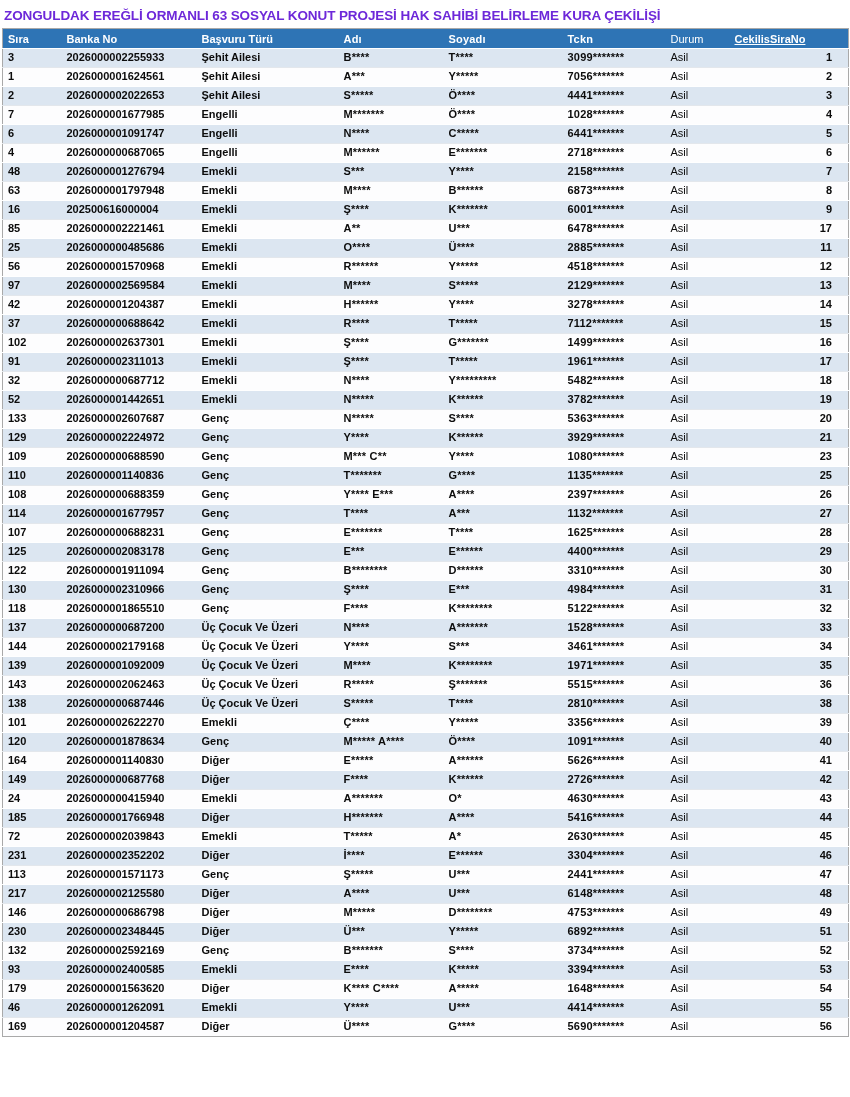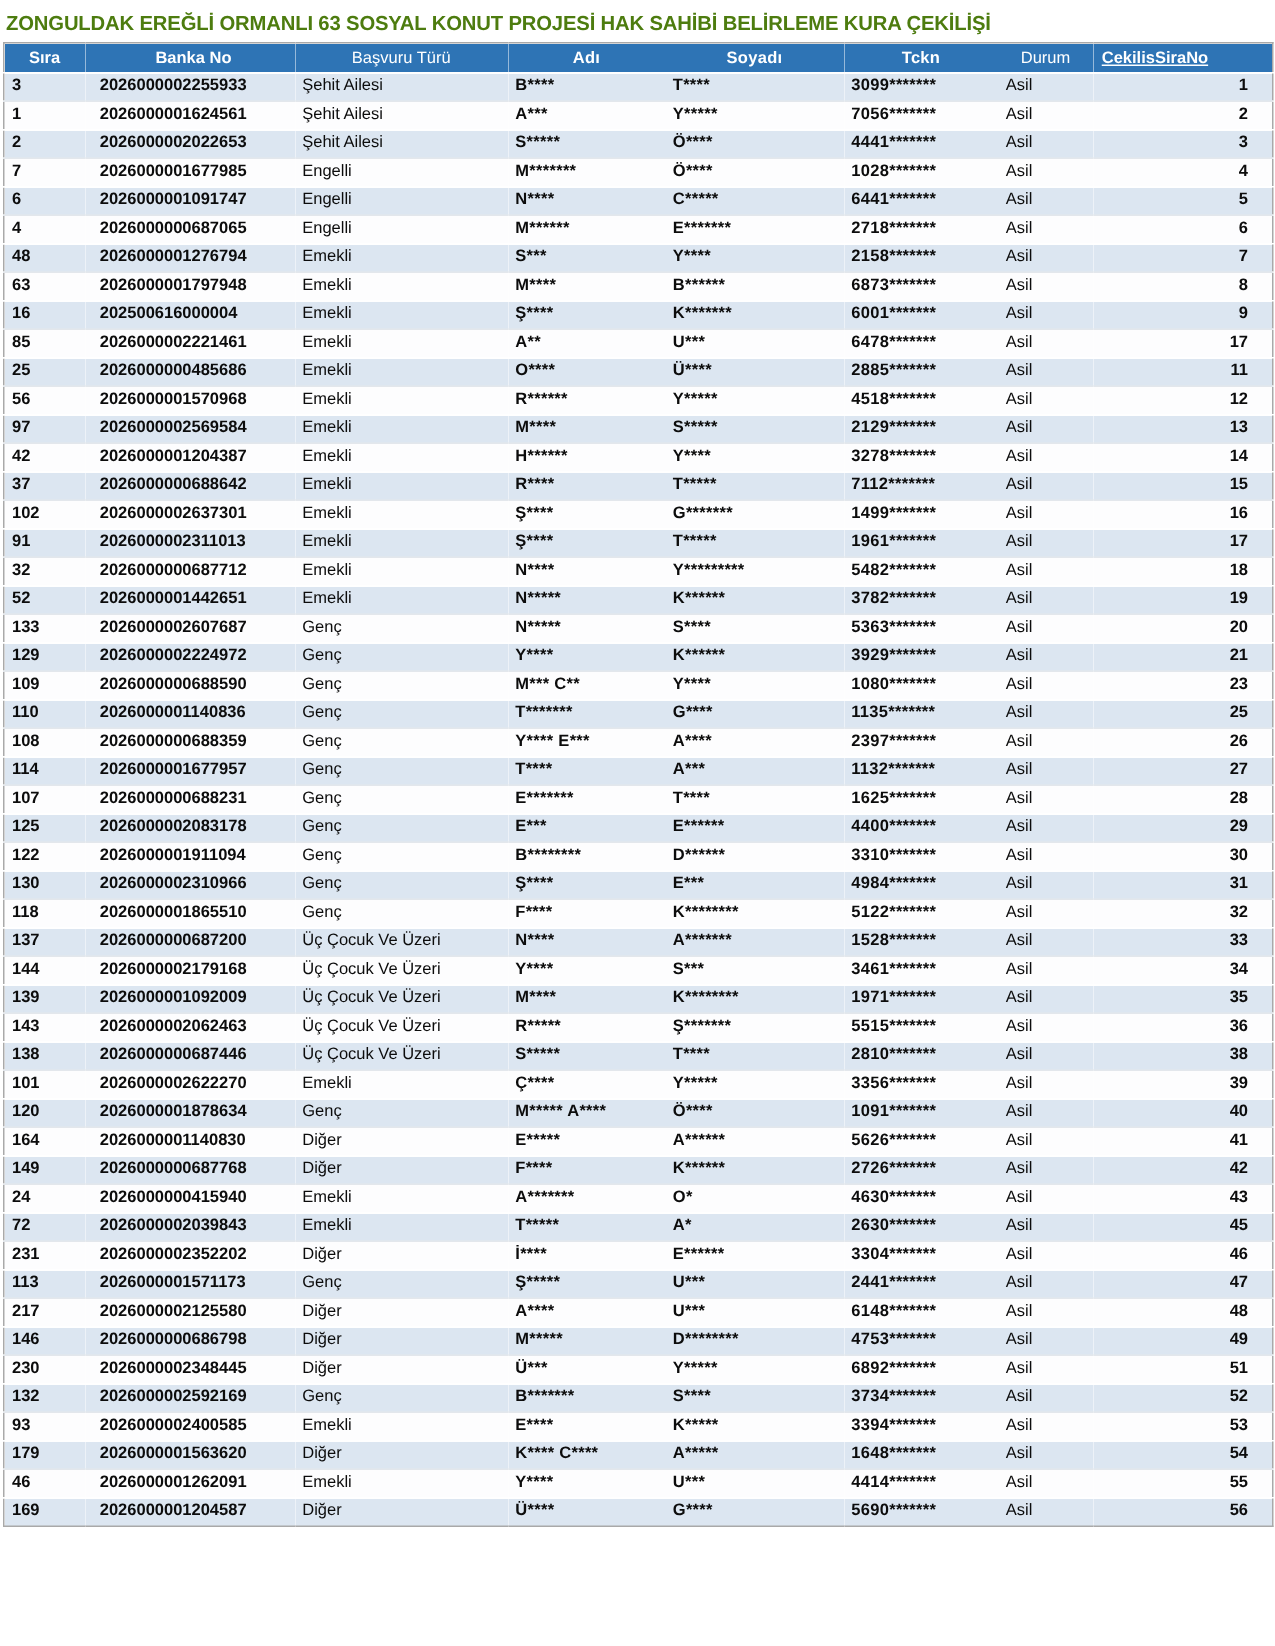--- a/index.html
+++ b/index.html
@@ -1,27 +1,27 @@
 <!DOCTYPE html>
 <html><head>
 <meta charset="utf-8">
 <style>
   html,body{margin:0;padding:0;background:#ffffff;}
   body{width:850px;height:1097px;overflow:hidden;font-family:"Liberation Sans",sans-serif;-webkit-font-smoothing:antialiased;}
   .page{padding:2px 2px 0 2px;}
-  .title{font-size:13.5px;font-weight:bold;color:#4d7c0f;margin:6px 0 5px 2px;white-space:nowrap;letter-spacing:-0.1px;}
+  .title{font-size:13.5px;font-weight:bold;color:#6d28d9;margin:6px 0 5px 2px;white-space:nowrap;letter-spacing:-0.1px;}
   table.kura{border-collapse:collapse;table-layout:fixed;width:846px;border:1px solid #a9a9a9;}
-  thead th{background:#2E74B5;color:#ffffff;font-size:11px;font-weight:bold;text-align:center;padding:2px 5px;height:15px;white-space:nowrap;overflow:hidden;border:none;}
+  thead th{background:#2E74B5;color:#ffffff;font-size:11px;font-weight:bold;text-align:left;padding:2px 5px;height:15px;white-space:nowrap;overflow:hidden;border:none;}
   tbody td{font-size:11px;color:#0c0c0c;padding:2px 5px;line-height:13.5px;height:14px;white-space:nowrap;overflow:hidden;border-top:1px solid #e3e7ec;vertical-align:middle;}
   tbody tr:nth-child(odd) td{background:#dce6f1;border-top:1px solid #ffffff;}
   tbody tr:nth-child(even) td{background:#fdfdfe;}
   
   .c0{font-weight:bold;}
   .c1{font-weight:bold;padding-left:10px !important;}
-  .c2{font-weight:normal;}
+  .c2{font-weight:bold;}
   .c3,.c4,.c5{font-weight:bold;letter-spacing:0.2px;}
   .c6{font-weight:normal;}
   .c7{font-weight:bold;text-align:right;padding-right:16px !important;}
   th.c1{padding-left:10px !important;}
   th.c7{text-align:left;padding-left:6px !important;text-decoration:underline;}
 </style>
 </head>
 <body>
 
 <div class="page">
@@ -445,20 +445,30 @@
           <td class="c0">24</td>
           <td class="c1">2026000000415940</td>
           <td class="c2">Emekli</td>
           <td class="c3">A*******</td>
           <td class="c4">O*</td>
           <td class="c5">4630*******</td>
           <td class="c6">Asil</td>
           <td class="c7">43</td>
         </tr>
         <tr>
+          <td class="c0">185</td>
+          <td class="c1">2026000001766948</td>
+          <td class="c2">Diğer</td>
+          <td class="c3">H*******</td>
+          <td class="c4">A****</td>
+          <td class="c5">5416*******</td>
+          <td class="c6">Asil</td>
+          <td class="c7">44</td>
+        </tr>
+        <tr>
           <td class="c0">72</td>
           <td class="c1">2026000002039843</td>
           <td class="c2">Emekli</td>
           <td class="c3">T*****</td>
           <td class="c4">A*</td>
           <td class="c5">2630*******</td>
           <td class="c6">Asil</td>
           <td class="c7">45</td>
         </tr>
         <tr>

